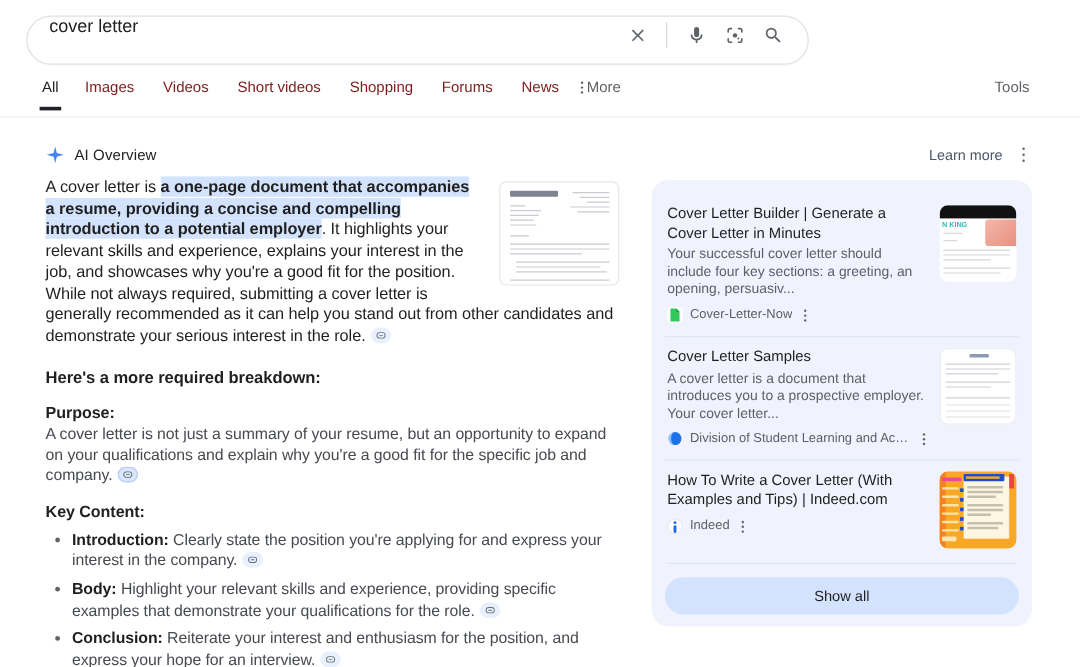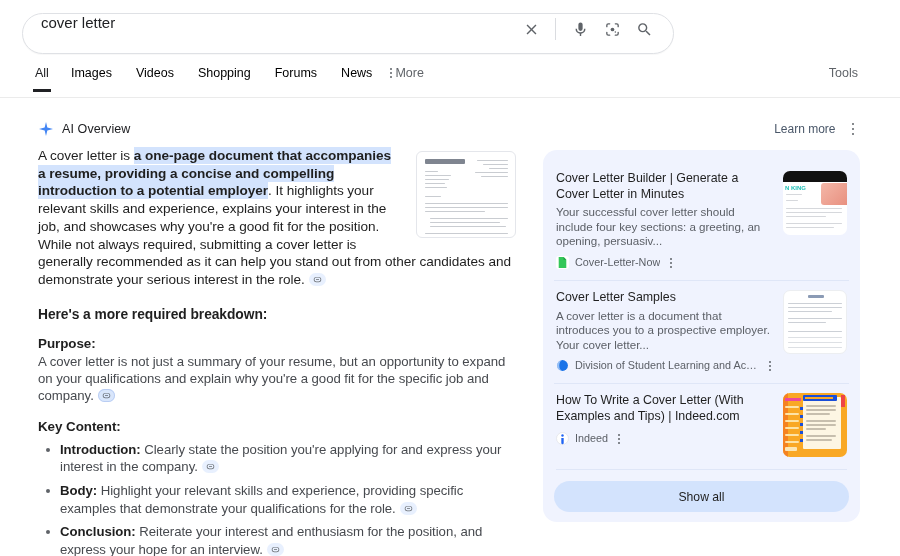--- a/index.html
+++ b/index.html
@@ -45,21 +45,21 @@
     position: absolute;
     left: 0; top: 62px;
     width: 900px; height: 36px;
     display: flex;
     align-items: flex-start;
     border-bottom: 1px solid #ebebeb;
   }
   .tabs-left { display: flex; align-items: center; padding-left: 31px; gap: 0; }
   .tab {
     font-size: 12.5px;
-    color: #000000;
+    color: #7f1d1d;
     padding: 4px 12px 12px 12px;
     cursor: pointer;
     white-space: nowrap;
     position: relative;
   }
   .tab:first-child { padding-left: 4px; padding-right: 10px; }
   .tab.active { color: #202124; font-weight: 400; }
   .tab.active::after {
     content: "";
     position: absolute;
@@ -285,20 +285,21 @@
         </svg>
     </div>
   </div>
 </div>
 
 <div class="tabs-row">
   <div class="tabs-left">
     <div class="tab active"><span>All</span></div>
     <div class="tab"><span>Images</span></div>
     <div class="tab"><span>Videos</span></div>
+    <div class="tab"><span>Short videos</span></div>
     <div class="tab"><span>Shopping</span></div>
     <div class="tab"><span>Forums</span></div>
     <div class="tab"><span>News</span></div>
     <div class="tab-more">
       <span class="kebab-dots">
           <i></i>
           <i></i>
           <i></i>
         </span>
       <span>More</span>

